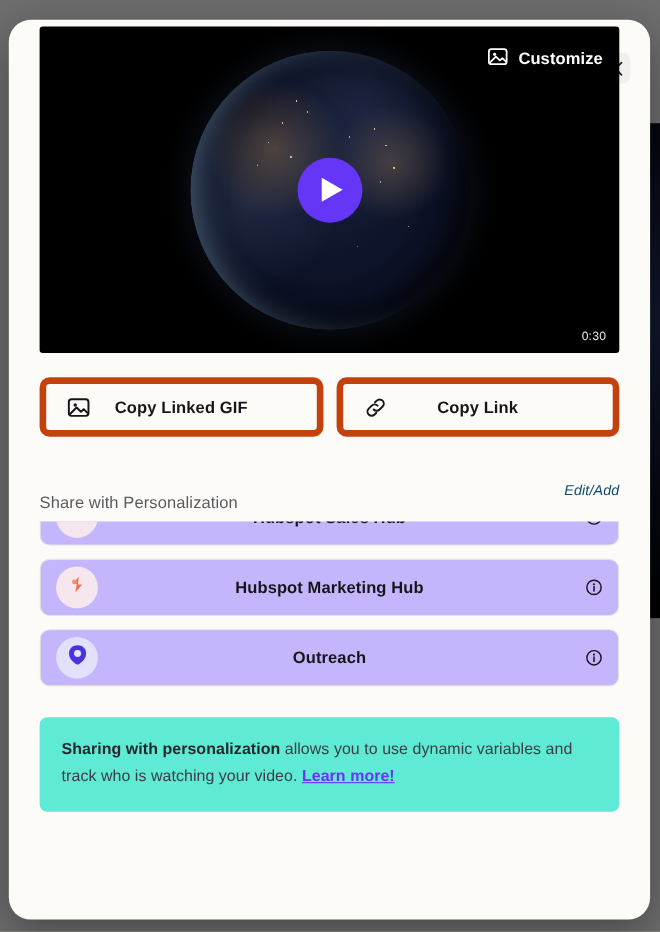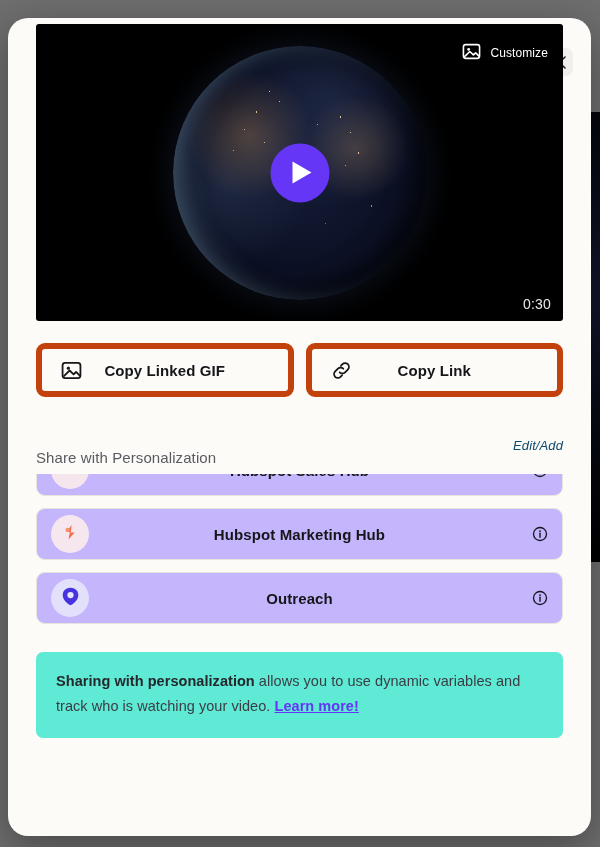--- a/index.html
+++ b/index.html
@@ -185,30 +185,30 @@
     display: flex;
     align-items: center;
     gap: 9px;
     background: none;
     border: none;
     cursor: pointer;
     padding: 0;
   }
   #customize-label {
     color: #fff;
-    font-size: 12px;
-    font-weight: 400;
+    font-size: 15px;
+    font-weight: 700;
     letter-spacing: 0.1px;
   }
   #duration {
     position: absolute;
     right: 12px;
     bottom: 9px;
     color: #e9e9ea;
-    font-size: 14px;
+    font-size: 11px;
     letter-spacing: 0.2px;
   }
 
   
   #copy-row {
     display: flex;
     gap: 12px;
     margin: 22px 28px 0 28px;
   }
   .copy-btn {

